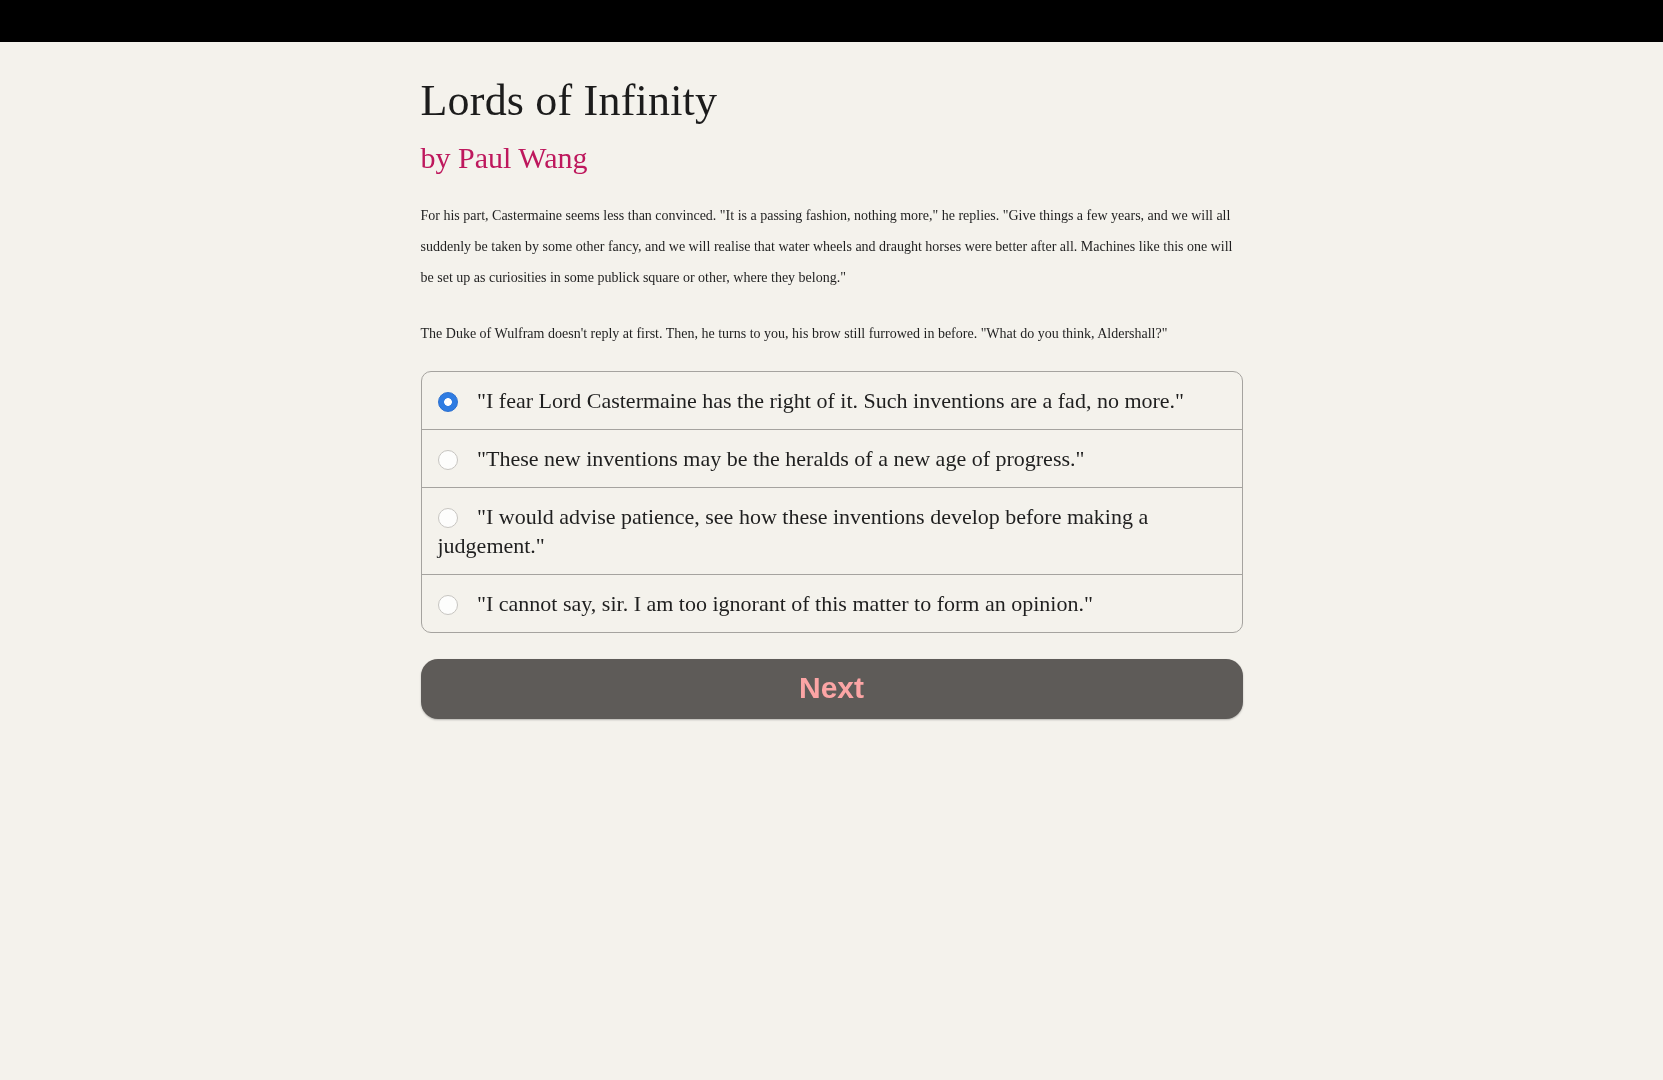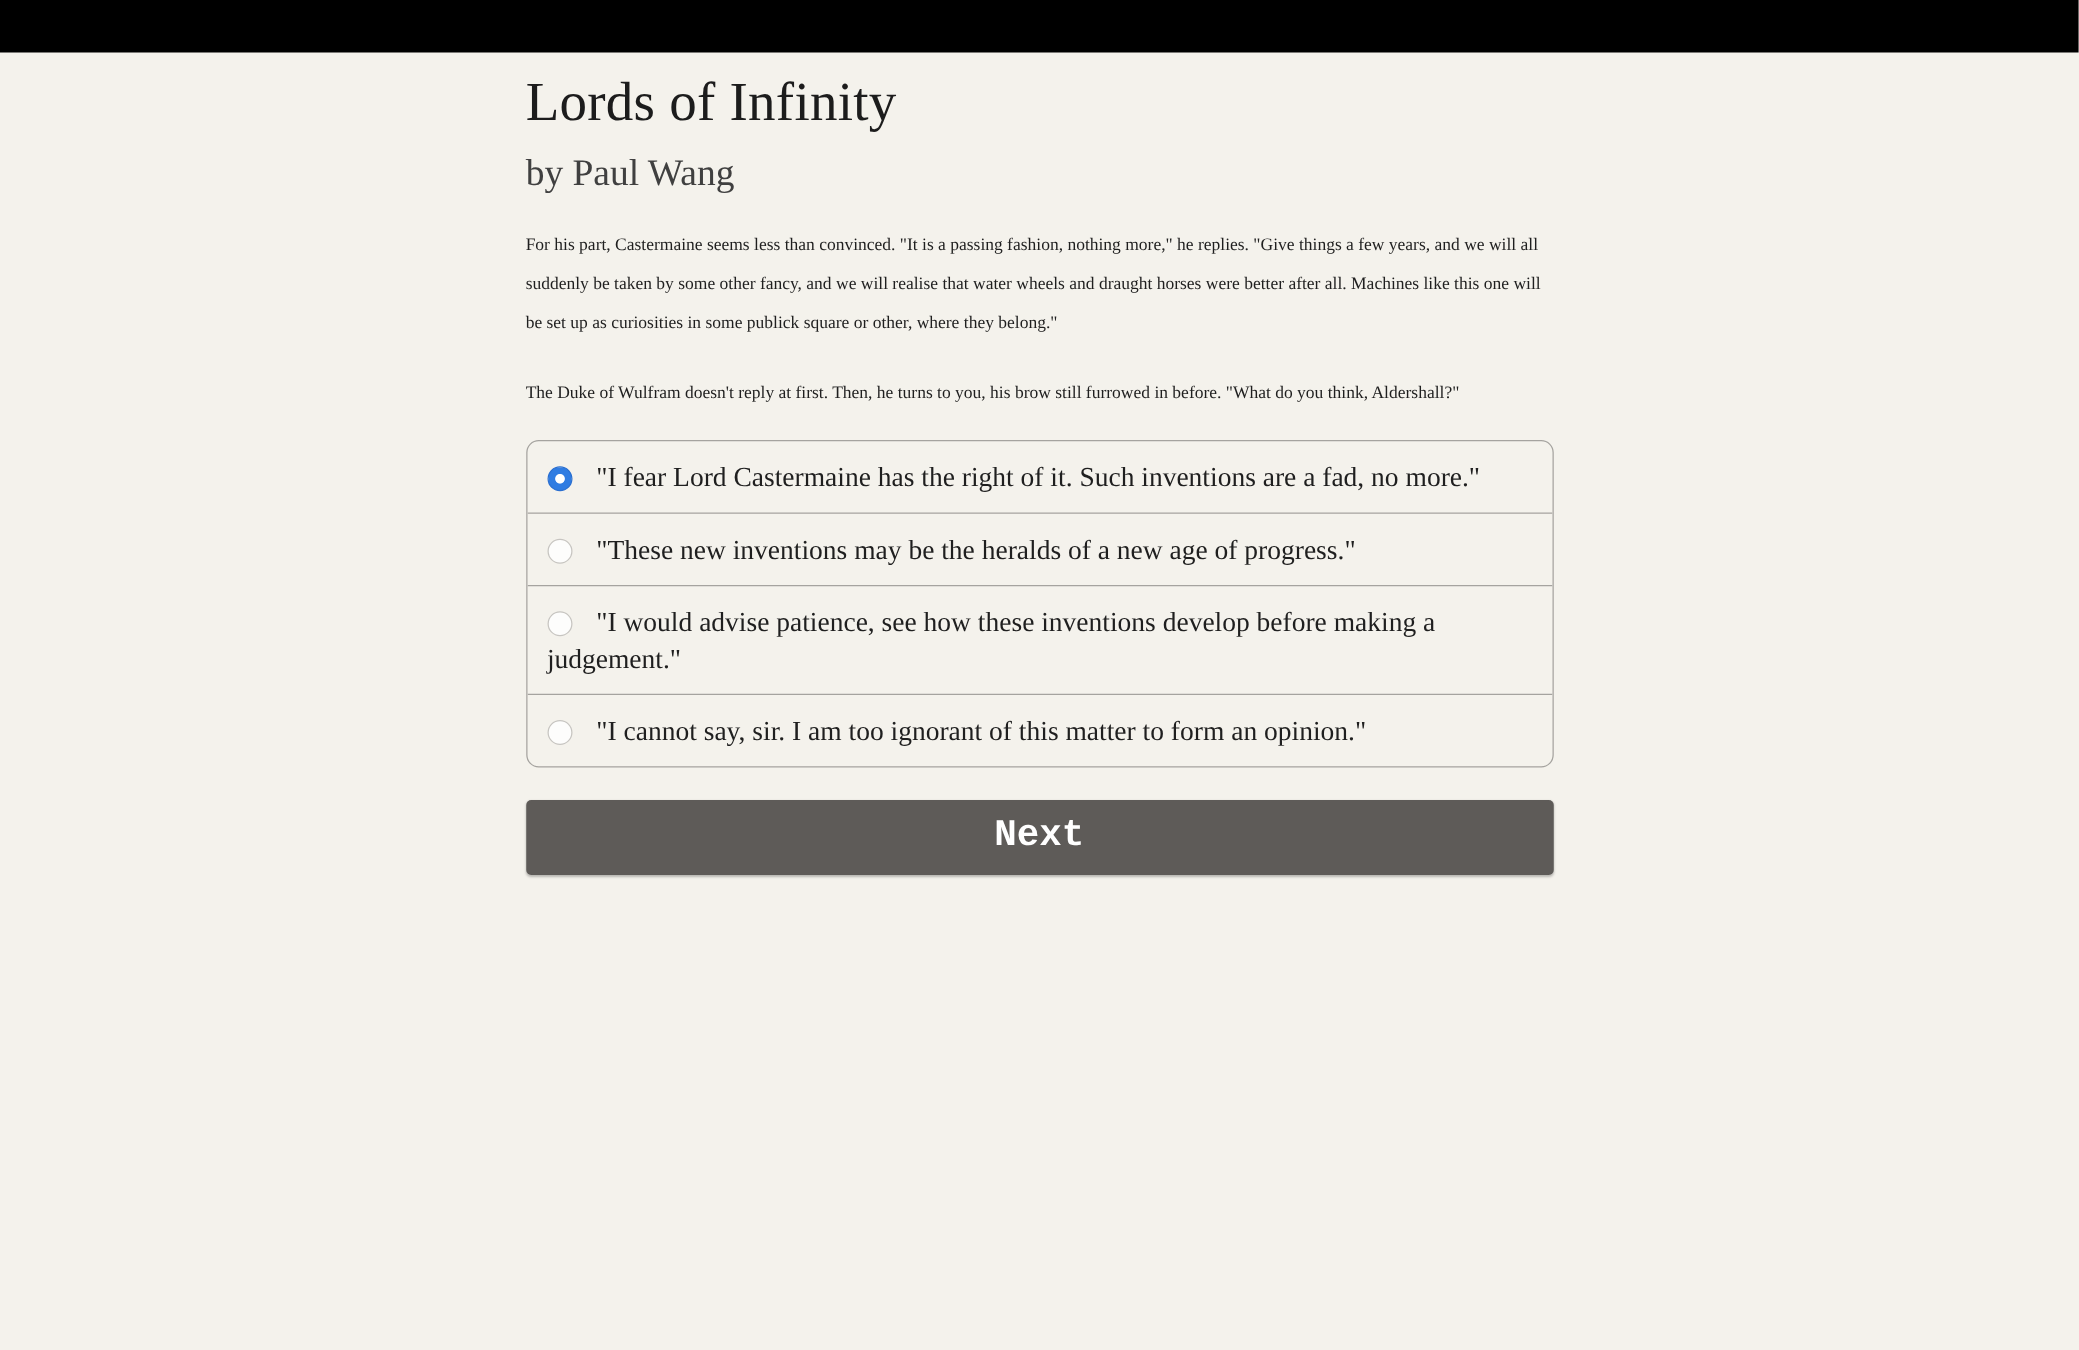--- a/index.html
+++ b/index.html
@@ -18,28 +18,28 @@
   body{
     background:var(--page-bg);
     font-family:"Liberation Serif","DejaVu Serif",serif;
     color:var(--text);
     overflow:hidden;
   }
   .top-bar{
     width:100%;height:42px;background:var(--top-bar);
   }
   .page{
-    width:822px;margin:0 auto;padding-top:15px;
+    width:822px;margin:0 auto;padding-top:34px;
   }
   h1.game-title{
     font-size:44px;font-weight:400;line-height:1.15;color:#1c1c1c;
     letter-spacing:0.2px;
   }
   .game-author{
-    font-size:30px;margin-top:14px;color:#404040;
+    font-size:30px;margin-top:14px;color:#be185d;
   }
   .toolbar{
     margin-top:26px;display:flex;gap:17px;
   }
   .tool-btn{
     font-family:"Liberation Sans","DejaVu Sans",sans-serif;
     font-size:20px;color:#141414;
     background:var(--button-bg);
     border:1px solid var(--button-border);
     border-radius:9px;
@@ -77,24 +77,24 @@
     cursor:pointer;
   }
   input.radio:checked{
     border:1px solid #2a6fd0;
     background:radial-gradient(circle at 50% 50%, #ffffff 0 3.5px, var(--accent-blue) 4.2px);
   }
   .next-btn{
     display:block;width:100%;
     margin-top:26px;
     background:var(--next-bg);
-    color:#ffffff;
-    font-family:Liberation Mono, monospace;
+    color:#fca5a5;
+    font-family:Liberation Sans, sans-serif;
     font-weight:bold;font-size:30px;
-    border:none;border-radius:4px;
+    border:none;border-radius:17px;
     padding:12px 0 14px;
     box-shadow:0 1px 2px rgba(0,0,0,0.25);
     cursor:pointer;
     text-align:center;
   }
 </style>
 </head>
 <body>
 
 <div class="top-bar"></div>

